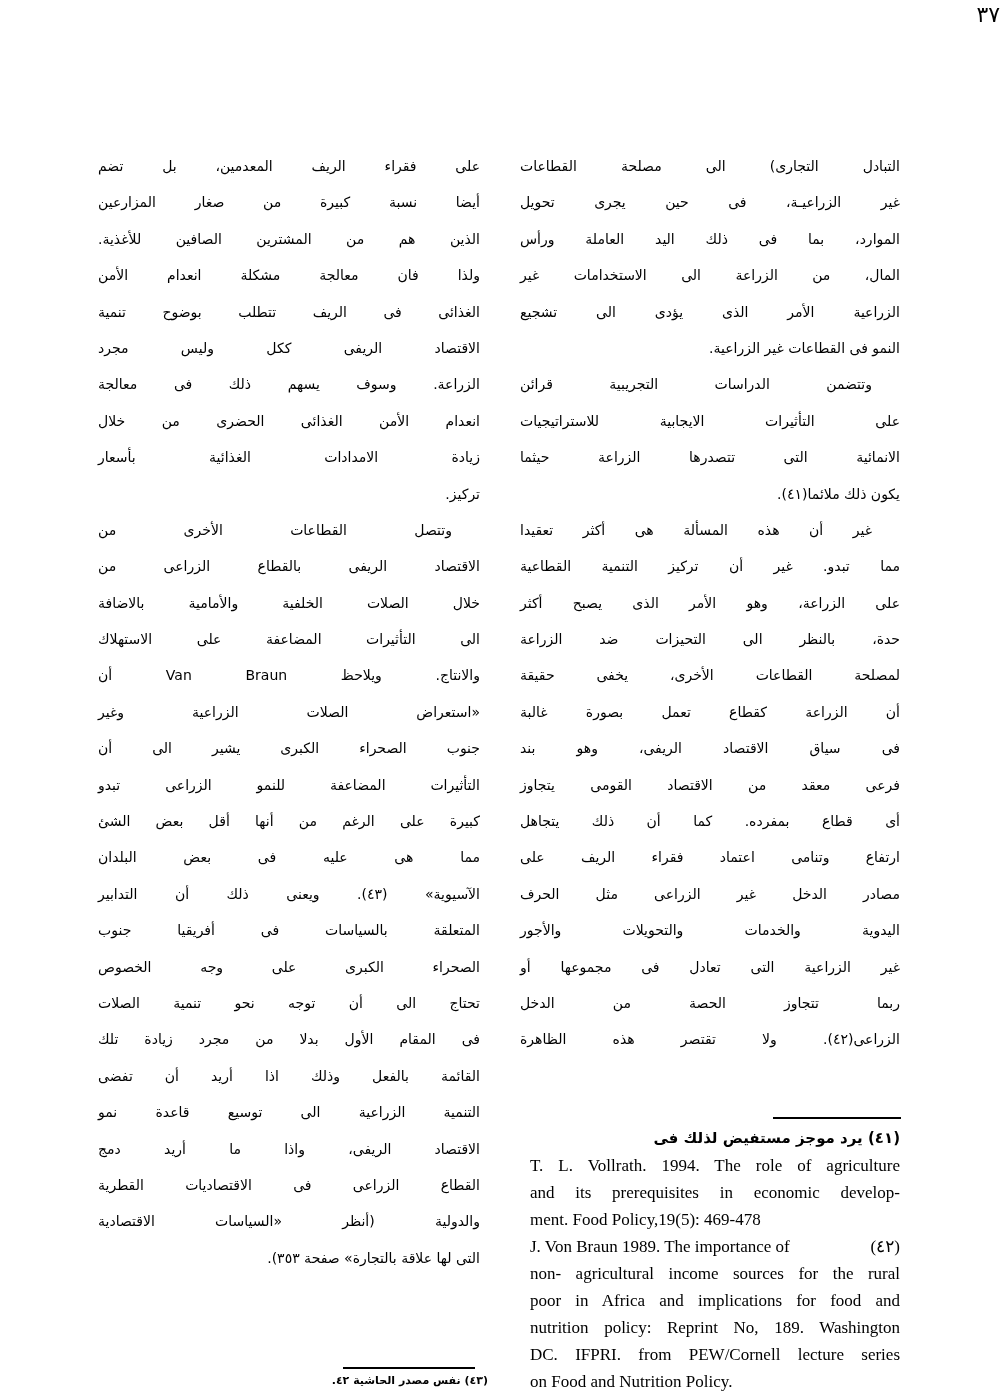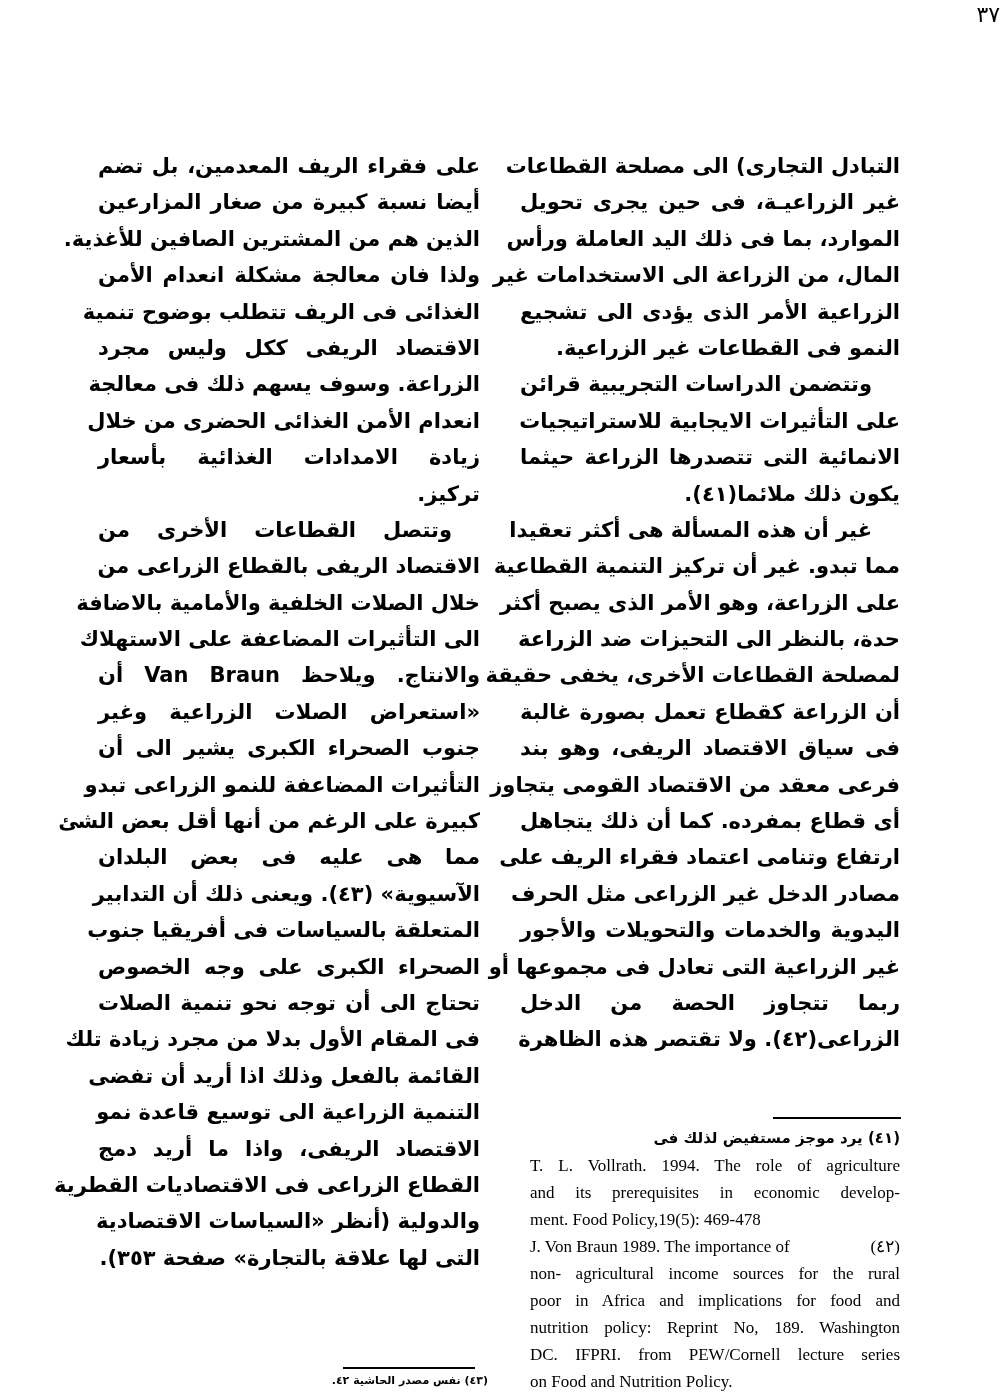--- a/index.html
+++ b/index.html
@@ -1,18 +1,18 @@
 <!DOCTYPE html>
 <html><head>
 <meta charset="utf-8">
 <style>
   html, body { margin: 0; padding: 0; background: #ffffff; }
   body { width: 1000px; height: 1392px; position: relative; overflow: hidden; color: #000; font-family: "DejaVu Sans", sans-serif; }
   .page-number { position: absolute; top: 0; left: 0; width: 1000px; text-align: right; font-size: 22px; font-weight: normal; line-height: 30px; padding-left: 12px; }
-  .column { position: absolute; direction: rtl; text-align: justify; font-weight: bold; font-size: 21px; line-height: 36.4px; }
+  .column { position: absolute; direction: rtl; text-align: justify; font-weight: normal; font-size: 14px; line-height: 36.4px; }
   .col-right { left: 520px; width: 380px; top: 148px; }
   .col-left { left: 98px; width: 382px; top: 148px; }
   .line { display: block; white-space: nowrap; text-align-last: justify; text-align: justify; height: 36.4px; overflow: visible; }
   .line.last { text-align-last: right; }
   .line.indent { padding-right: 28px; }
   .fn-rule { position: absolute; height: 2px; background: #000; }
   .fn-rule.right { left: 773px; width: 128px; top: 1117px; }
   .fn-rule.left { left: 343px; width: 132px; top: 1367px; }
   .footnote { position: absolute; font-family: "Liberation Serif", serif; font-size: 17px; line-height: 27px; }
   .fn-41 { left: 530px; top: 1125px; width: 370px; }

